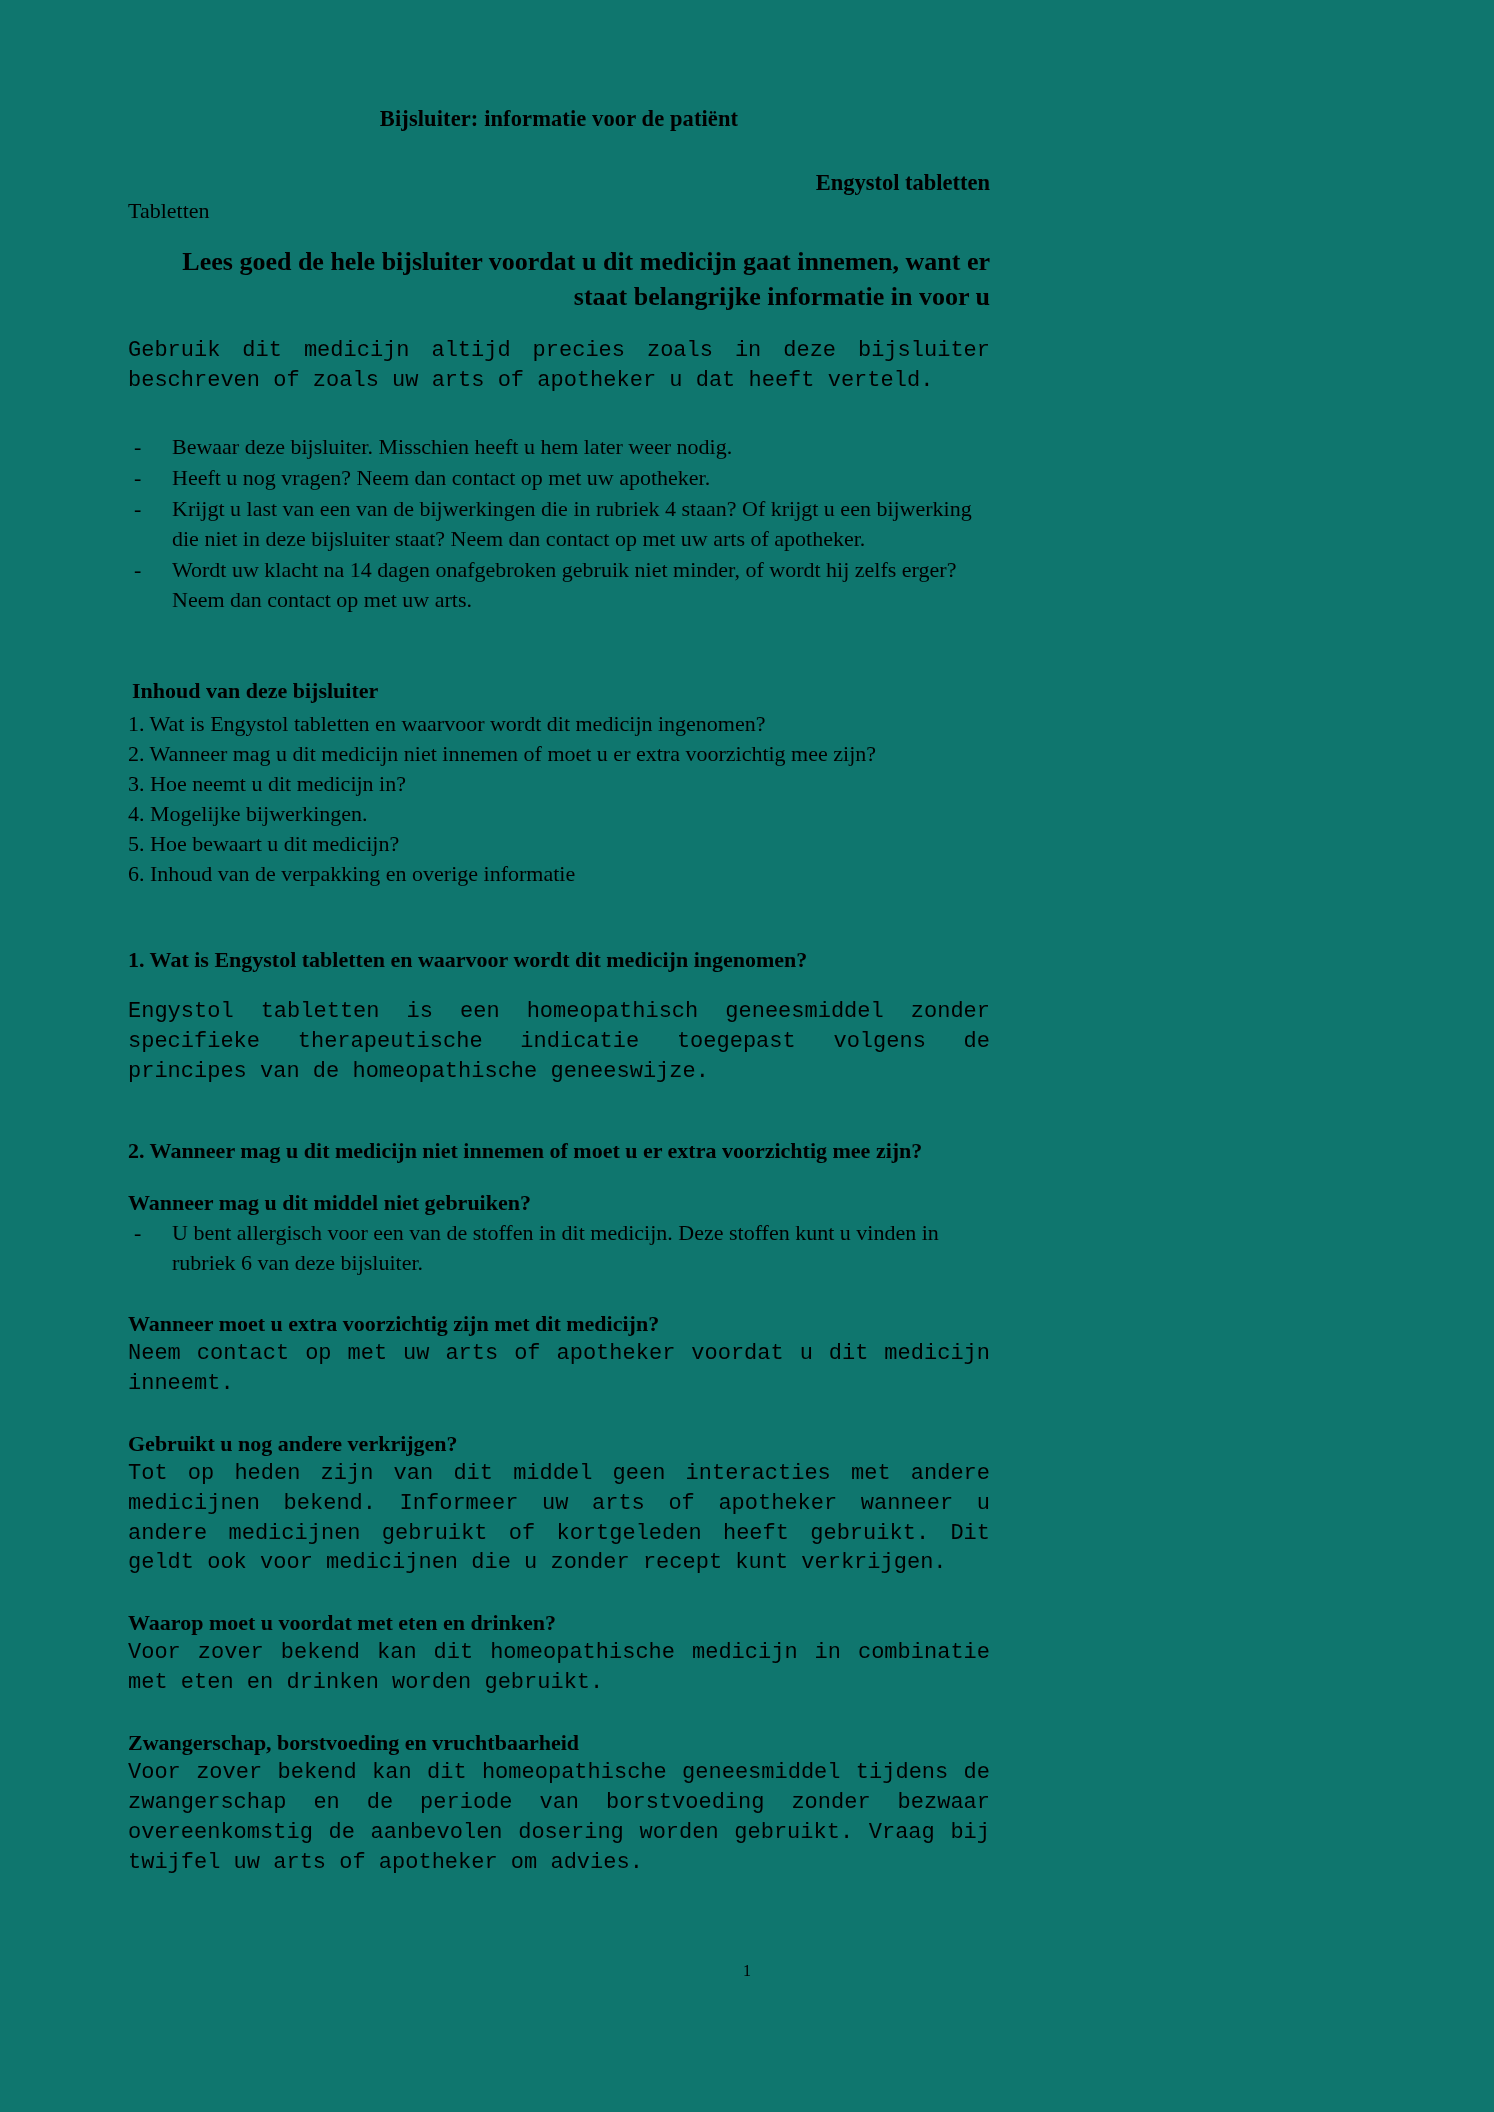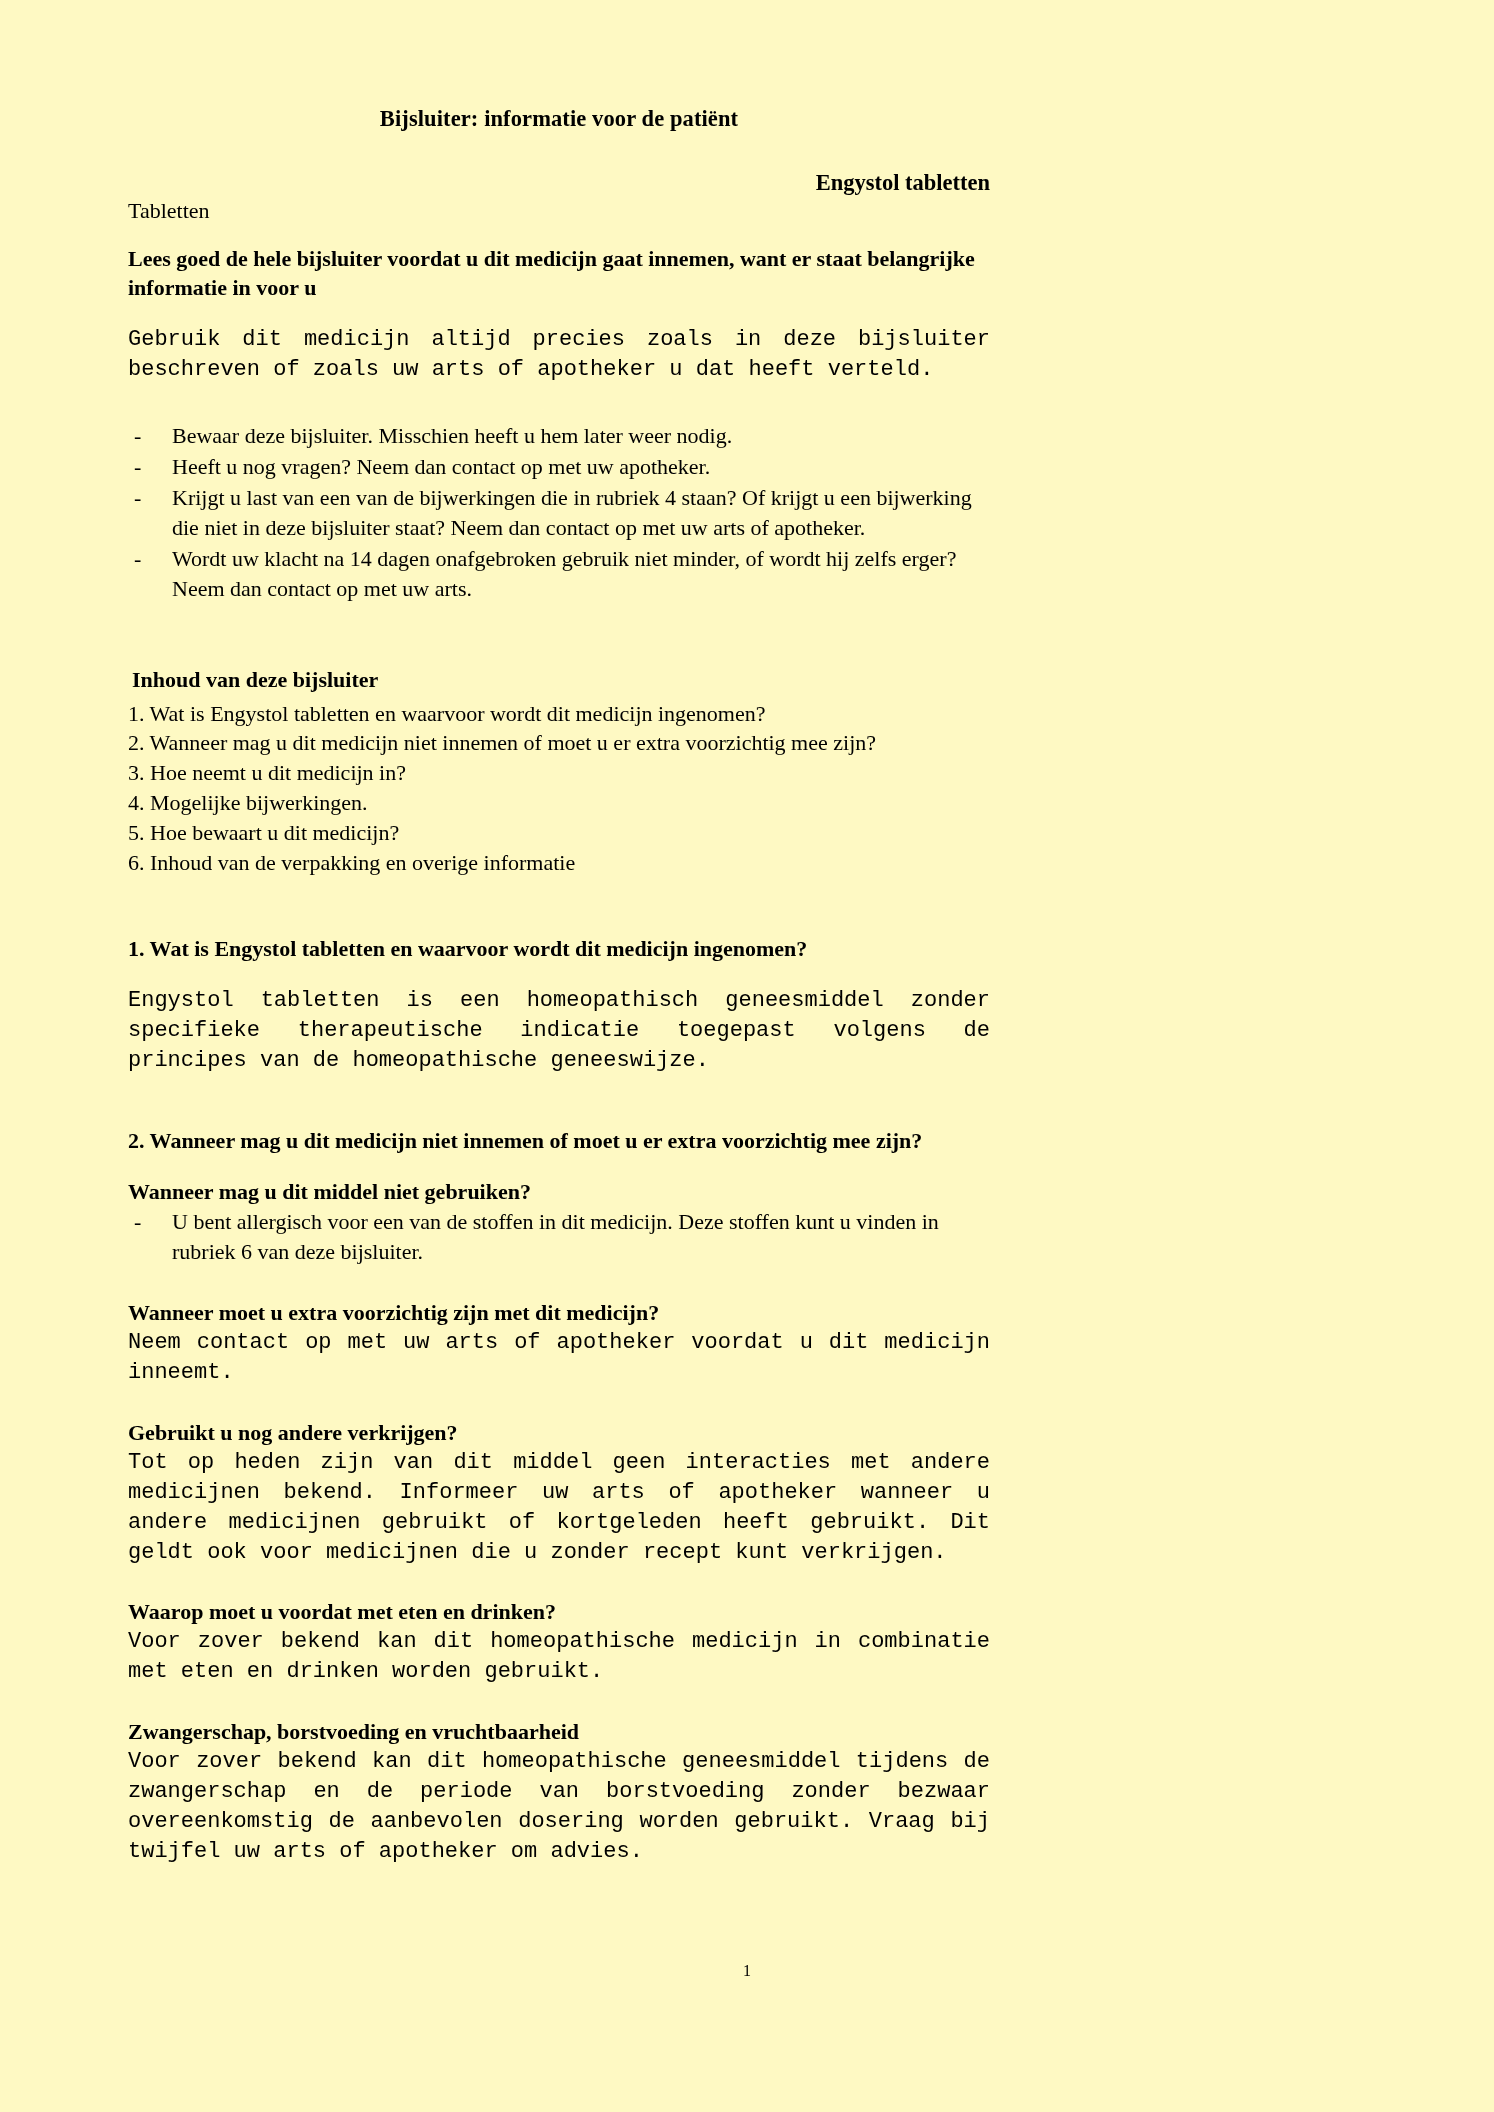--- a/index.html
+++ b/index.html
@@ -4,21 +4,21 @@
 <style>
   html, body {
     margin: 0;
     padding: 0;
     background: #ffffff;
   }
   .page {
     position: relative;
     width: 1494px;
     height: 2112px;
-    background: #fef9c3;
+    background: #0f766e;
     margin: 0 auto;
     overflow: hidden;
     font-family: "Liberation Serif", "DejaVu Serif", serif;
     color: #000000;
     -webkit-font-smoothing: antialiased;
   }
   .content {
     position: absolute;
     left: 128px;
     top: 104px;
@@ -42,25 +42,25 @@
     margin: 0;
   }
   .dosage-form {
     font-size: 22px;
     font-weight: normal;
     text-align: left;
     line-height: 1.3;
     margin: 0 0 18px 0;
   }
   .lead-bold {
-    font-size: 22px;
+    font-size: 26px;
     font-weight: bold;
     line-height: 1.36;
     margin: 0 0 22px 0;
-    text-align: left;
+    text-align: right;
   }
   p.body {
     font-size: 22px;
     line-height: 1.36;
     margin: 0 0 20px 0;
     text-align: justify;
     text-justify: inter-word;
     font-family: Liberation Mono, monospace;
   }
   p.body.tight { margin-bottom: 0; }

